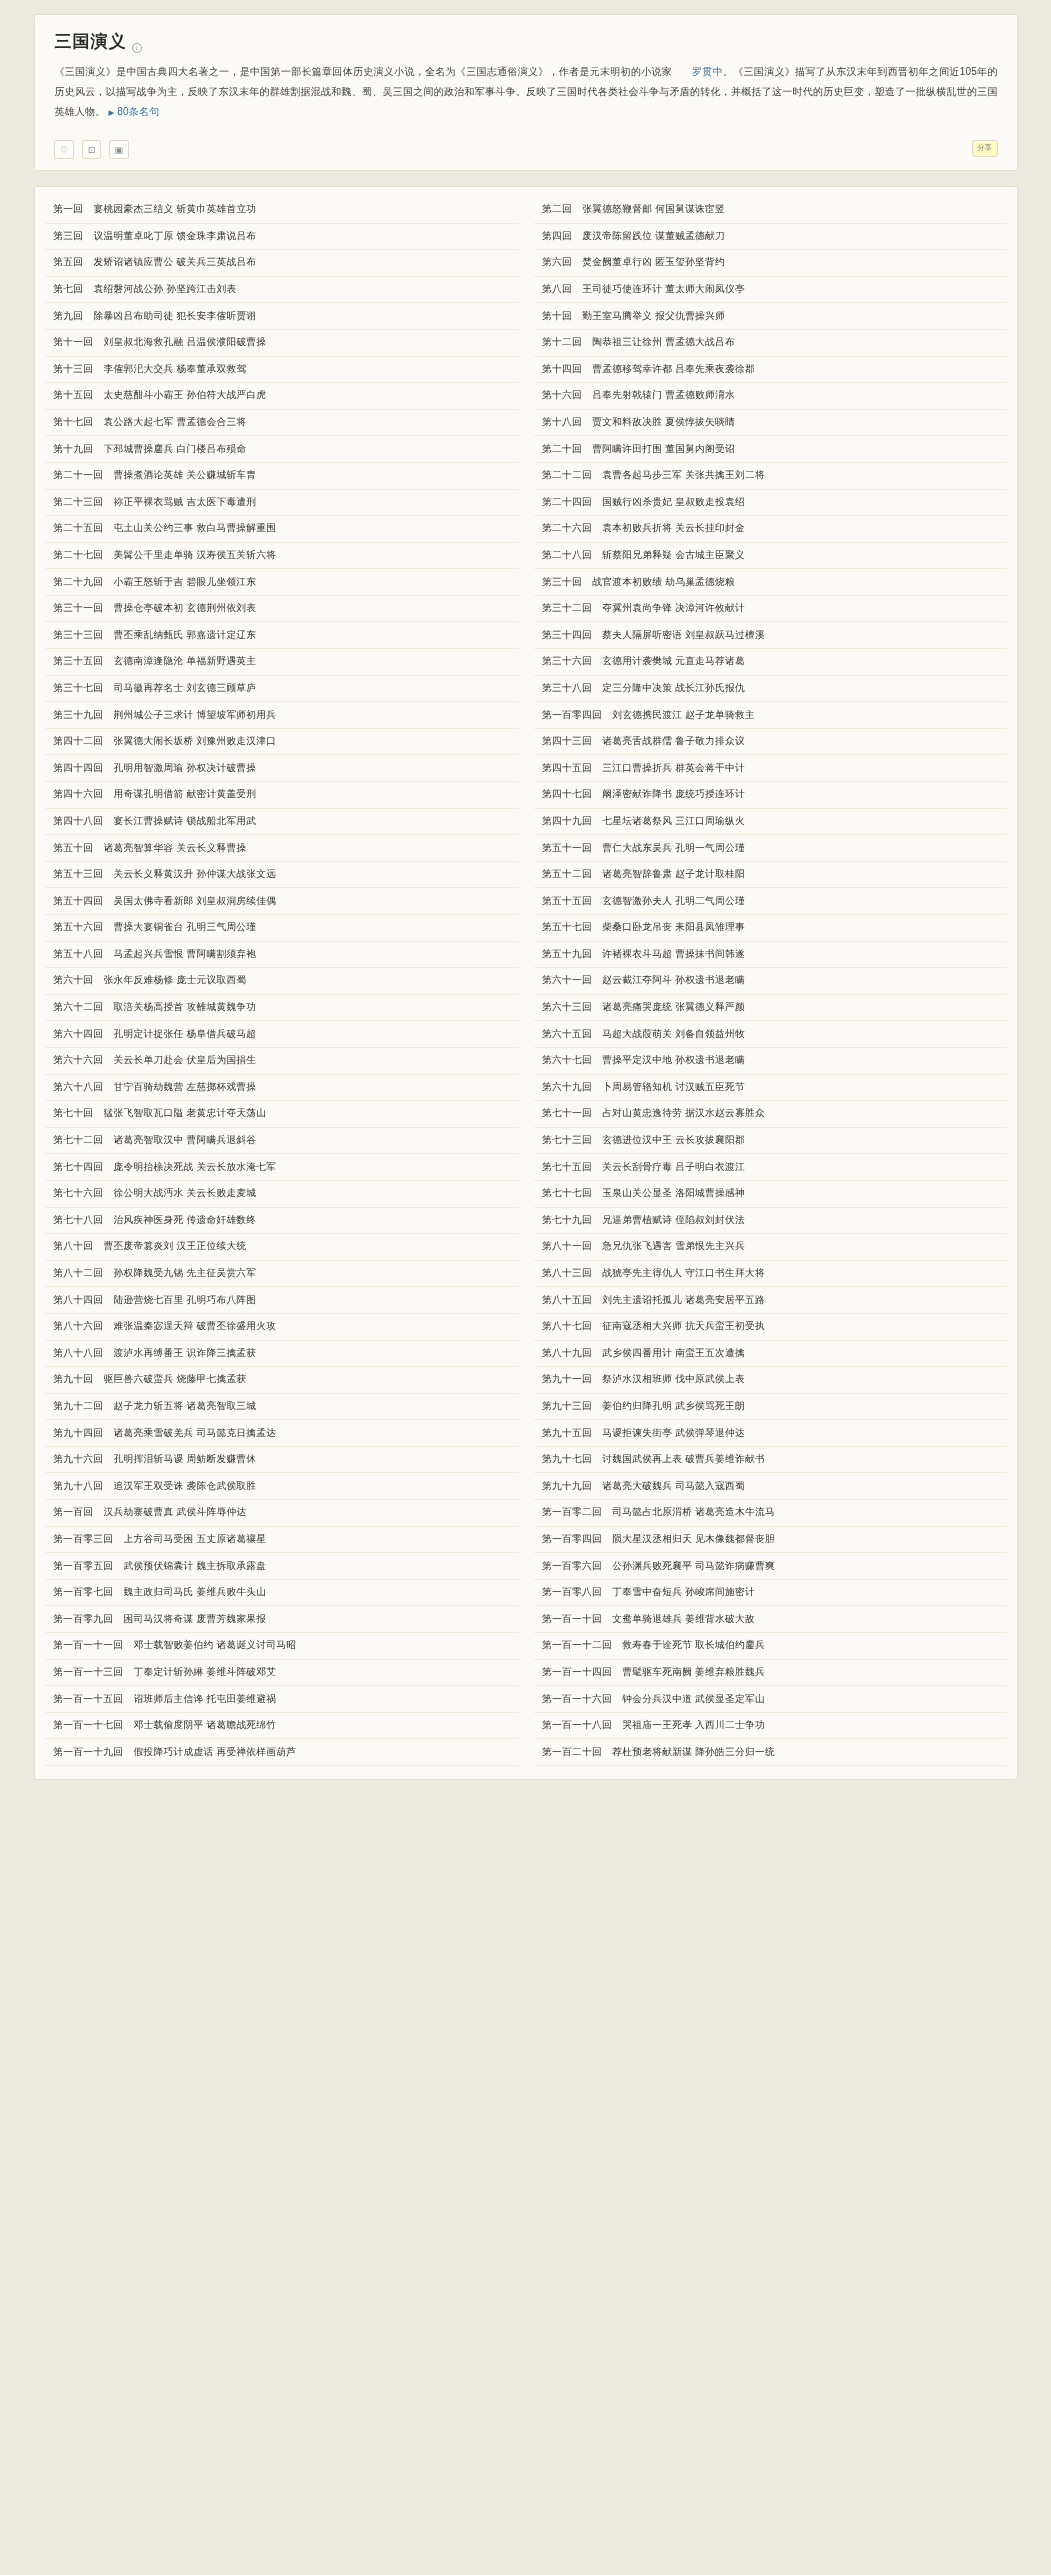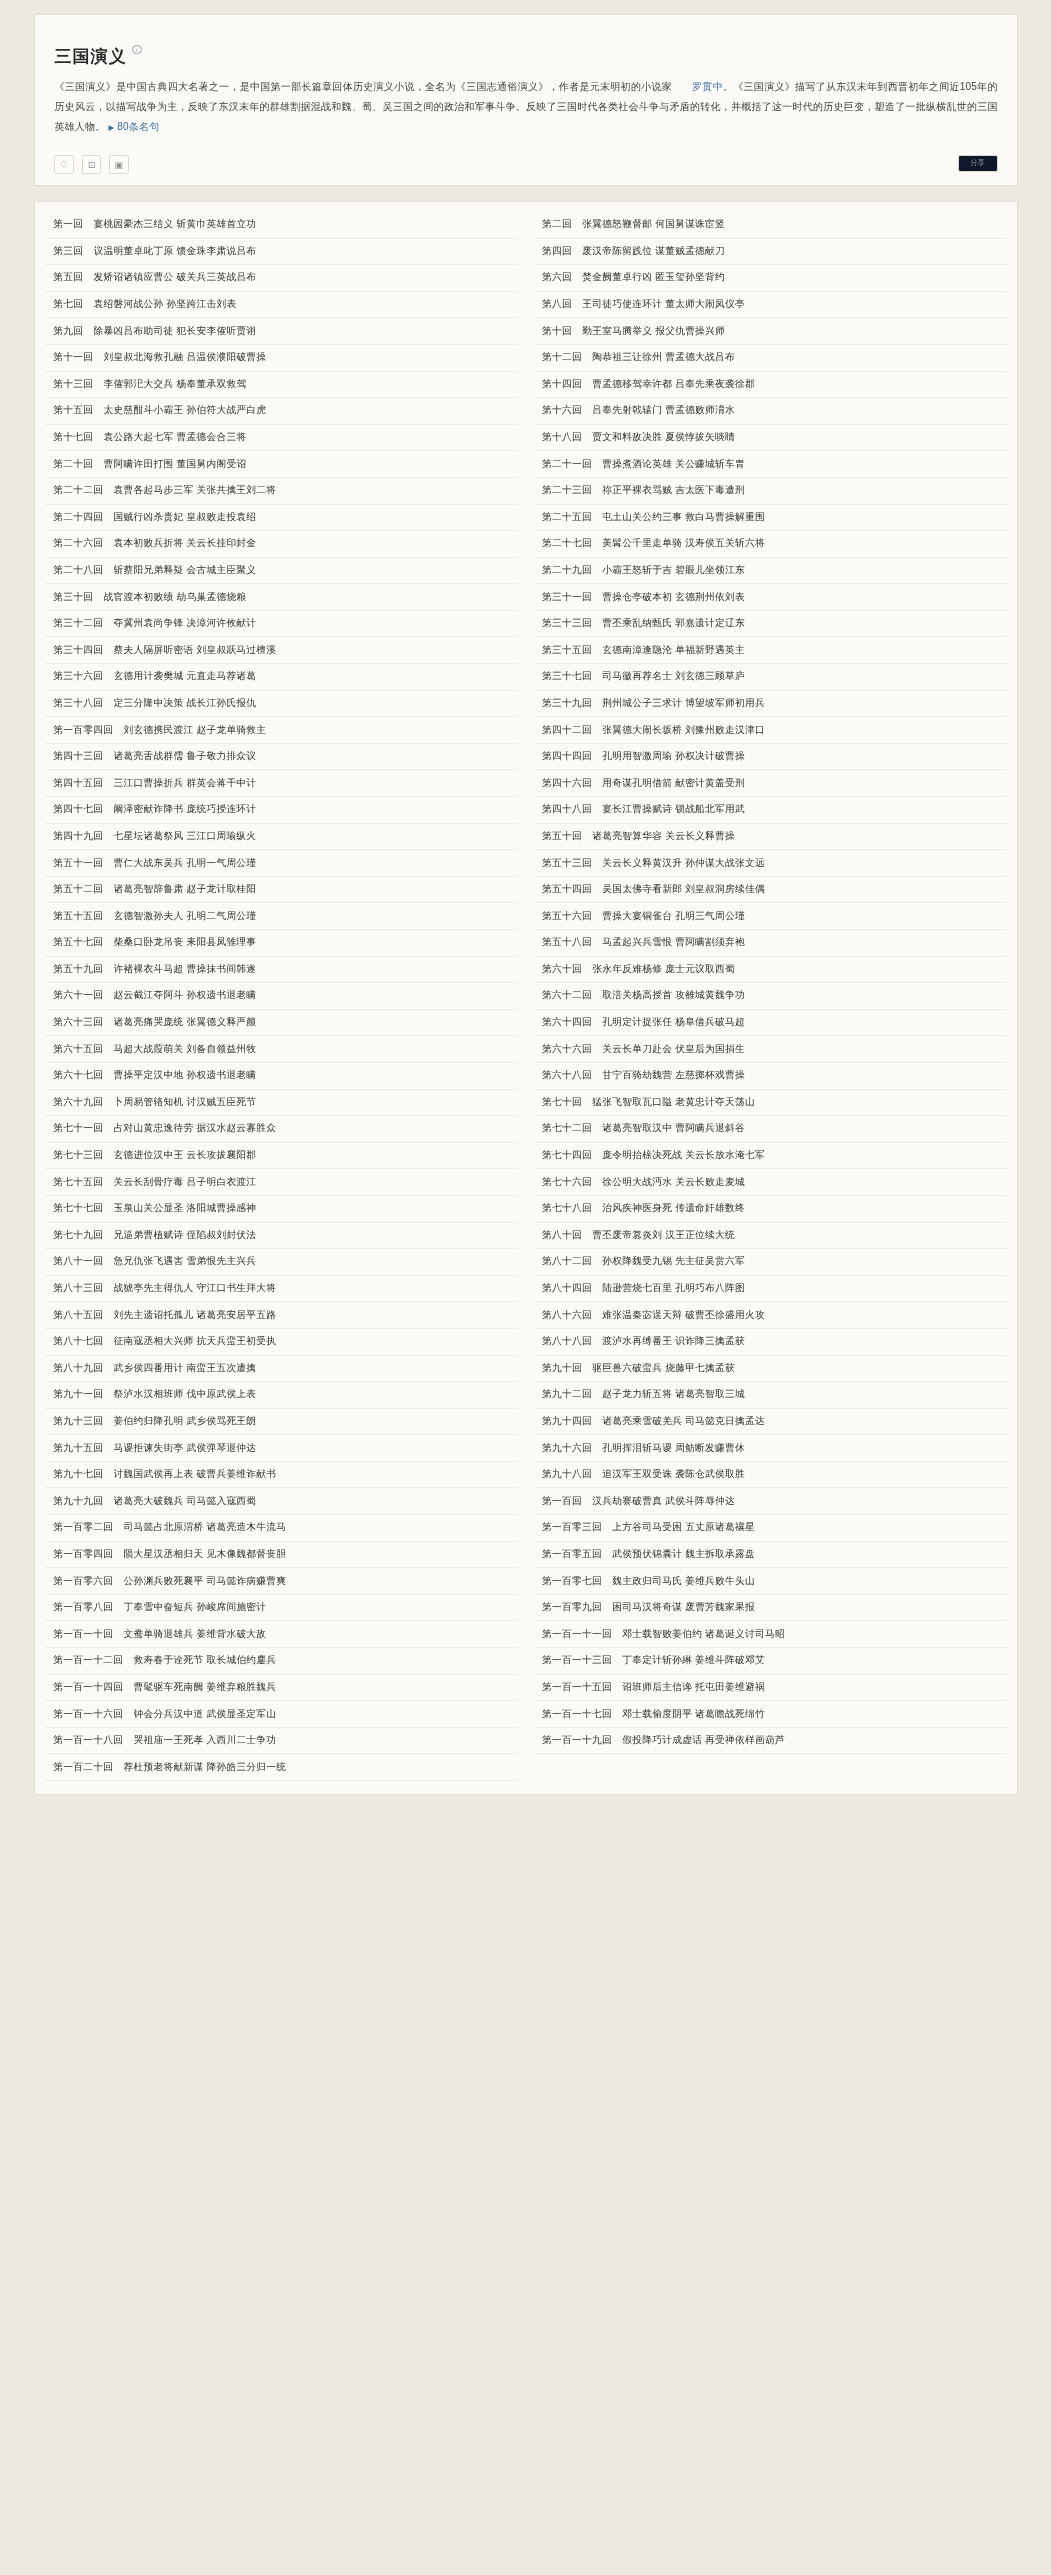--- a/index.html
+++ b/index.html
@@ -26,23 +26,22 @@
     margin-bottom: 15px;
     position: relative;
   }
   .book-title {
     font-size: 17px;
     font-weight: bold;
     color: #2b2b2b;
     letter-spacing: 1.1px;
     margin-bottom: 9px;
     display: flex;
-    align-items: flex-start;
+    align-items: flex-end;
     gap: 5.7px;
-    margin-top: 15px;
   }
   .info-icon {
     display: inline-block;
     width: 9.7px; height: 9.7px;
     border-radius: 50%;
     border: 0.9px solid #9aa0a6;
     color: #9aa0a6;
     font-size: 6.9px;
     line-height: 8px;
     text-align: center;
@@ -76,24 +75,24 @@
     border: 0.6px solid #ded9cb;
     border-radius: 2.3px;
     background: #fdfdfa;
     display: flex; align-items: center; justify-content: center;
     color: #8d8d8d;
     font-size: 9px;
     cursor: pointer;
   }
   .share-btn {
     position: absolute; right: 0; top: 8px;
-    width: 40px; height: 17px;
+    width: 26px; height: 17px;
     border: 0.6px solid #ded9cb;
     border-radius: 2.3px;
-    background: #0f172a;
+    background: #fef9c3;
     color: #8a8a8a;
     font-size: 7.4px;
     display: flex; align-items: center; justify-content: center;
     cursor: pointer;
   }
 
   
   .list-card {
     background: #fbfaf6;
     border: 0.6px solid #e2ded1;
@@ -221,20 +220,24 @@
         </div>
         <div class="chapter">
           <span class="ch-num">第十七回</span>
           <span class="ch-title">袁公路大起七军  曹孟德会合三将</span>
         </div>
         <div class="chapter">
           <span class="ch-num">第十八回</span>
           <span class="ch-title">贾文和料敌决胜  夏侯惇拔矢啖睛</span>
         </div>
         <div class="chapter">
+          <span class="ch-num">第十九回</span>
+          <span class="ch-title">下邳城曹操鏖兵  白门楼吕布殒命</span>
+        </div>
+        <div class="chapter">
           <span class="ch-num">第二十回</span>
           <span class="ch-title">曹阿瞒许田打围  董国舅内阁受诏</span>
         </div>
         <div class="chapter">
           <span class="ch-num">第二十一回</span>
           <span class="ch-title">曹操煮酒论英雄  关公赚城斩车胄</span>
         </div>
         <div class="chapter">
           <span class="ch-num">第二十二回</span>
           <span class="ch-title">袁曹各起马步三军  关张共擒王刘二将</span>

